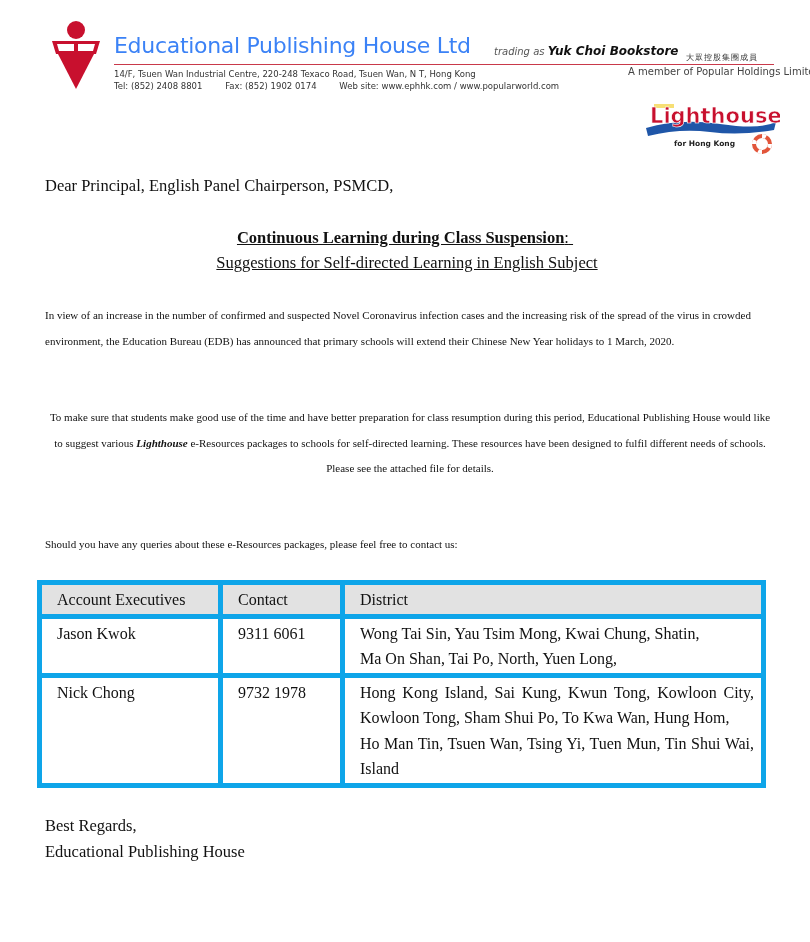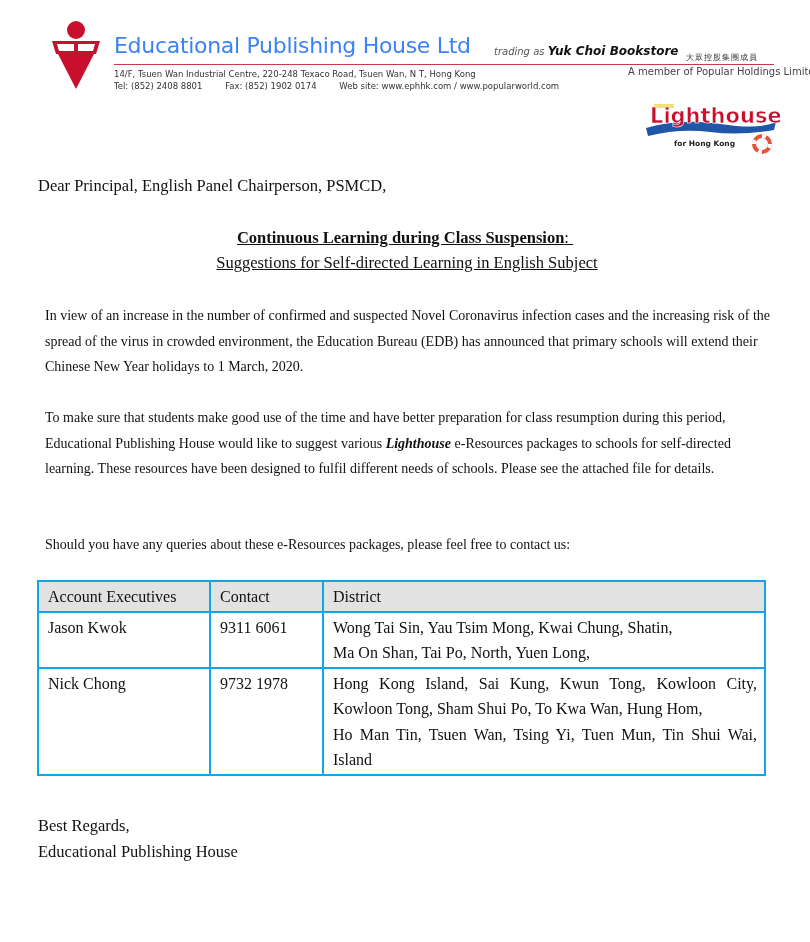--- a/index.html
+++ b/index.html
@@ -16,32 +16,32 @@
     #red-rule { position: absolute; left: 114px; top: 64px; width: 660px; height: 1px; background: #c9394a; }
     #member-line { position: absolute; left: 628px; top: 66px; font-size: 10px; color: #444; white-space: nowrap; }
     #address { position: absolute; left: 114px; top: 69px; font-size: 8.5px; color: #333; white-space: nowrap; }
     #contact-line { position: absolute; left: 114px; top: 81px; font-size: 8.5px; color: #333; white-space: nowrap; }
     #contact-line span { margin-right: 20px; }
 
     
     #lighthouse-logo { position: absolute; left: 640px; top: 96px; width: 140px; height: 58px; }
 
     
-    .line { position: absolute; left: 38px; font-size: 16.5px; white-space: nowrap; }
+    .line { position: absolute; left: 45px; font-size: 16.5px; white-space: nowrap; }
     #salutation { top: 176px; }
     #title-main { position: absolute; left: 0; width: 810px; text-align: center; top: 228px; font-size: 16.5px; font-weight: bold; text-decoration: underline; }
     #title-sub { position: absolute; left: 0; width: 814px; text-align: center; top: 253px; font-size: 16.5px; text-decoration: underline; }
-    .para { position: absolute; left: 45px; width: 730px; font-size: 14px; line-height: 25.5px; }
+    .para { position: absolute; left: 45px; width: 730px; font-size: 11px; line-height: 25.5px; }
     #para1 { top: 303px; }
-    #para2 { top: 405px; }
+    #para2 { top: 405px; text-align: center; }
     #para3 { top: 532px; }
 
     
     #contacts-table { position: absolute; left: 37px; top: 580px; width: 729px; border-collapse: collapse; font-size: 16px; }
-    #contacts-table th, #contacts-table td { border: 2px solid #0ea5e9; text-align: left; vertical-align: top; padding: 2px 7px 1px 9px; line-height: 25.5px; font-weight: normal; }
+    #contacts-table th, #contacts-table td { border: 5px solid #0ea5e9; text-align: left; vertical-align: top; padding: 2px 7px 1px 15px; line-height: 25.5px; font-weight: normal; }
     #contacts-table th { background: #e2e2e2; }
     .col1 { width: 154px; }
     .col2 { width: 95px; }
 
     #closing { top: 816px; text-align: center; }
     #signature { top: 842px; }
   </style>
 </head>
 <body class="serif">
 

